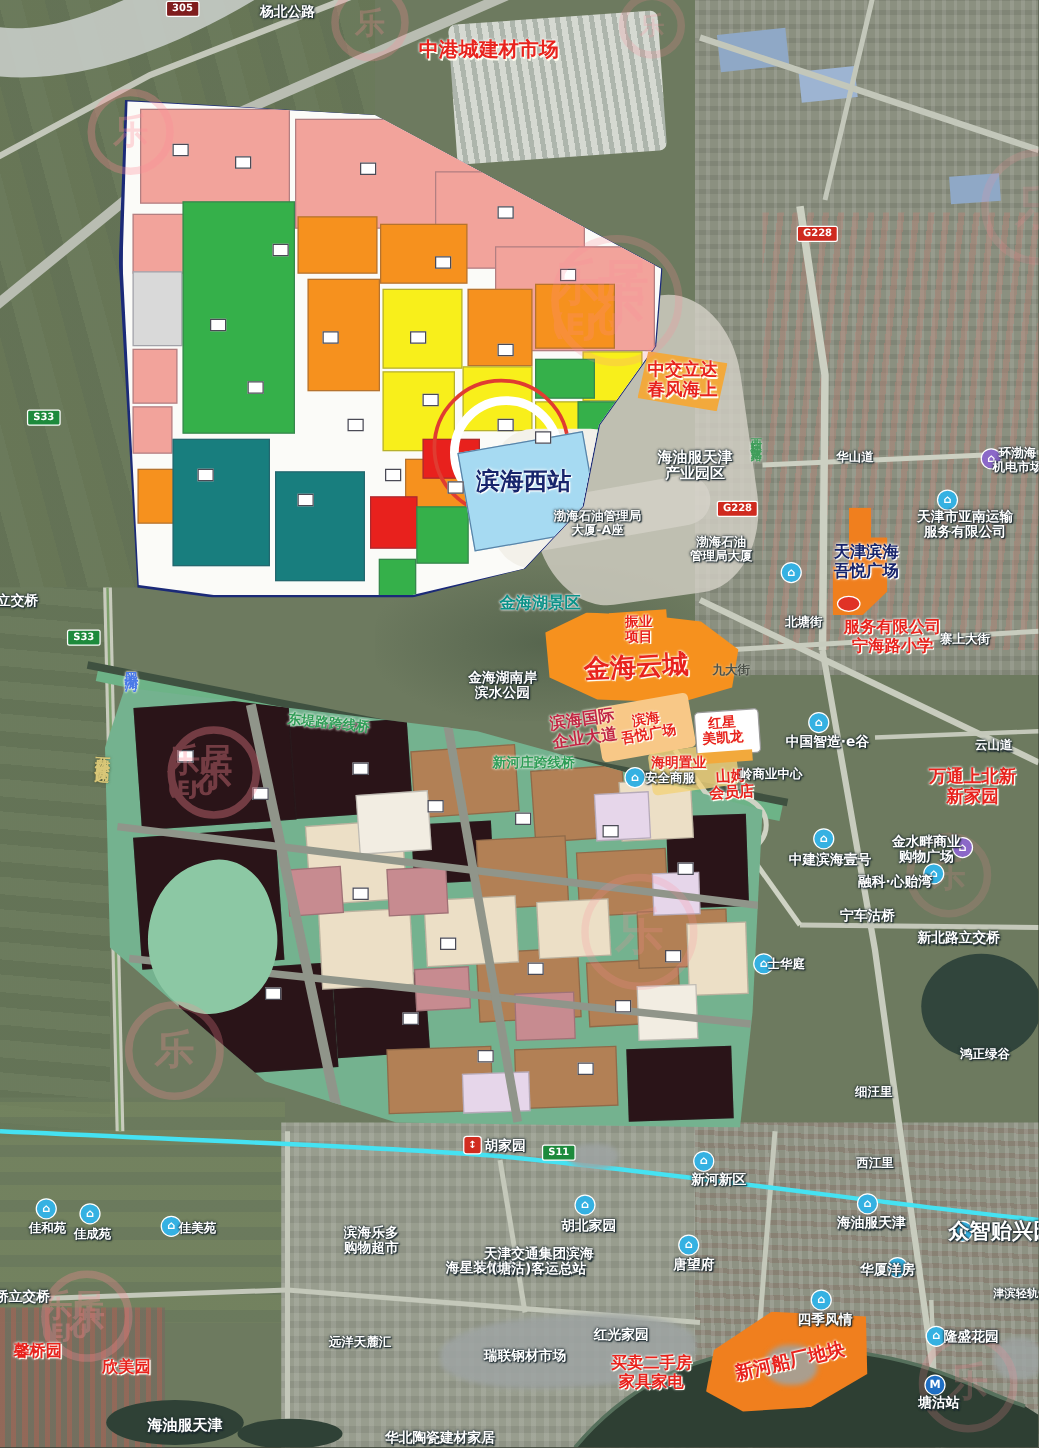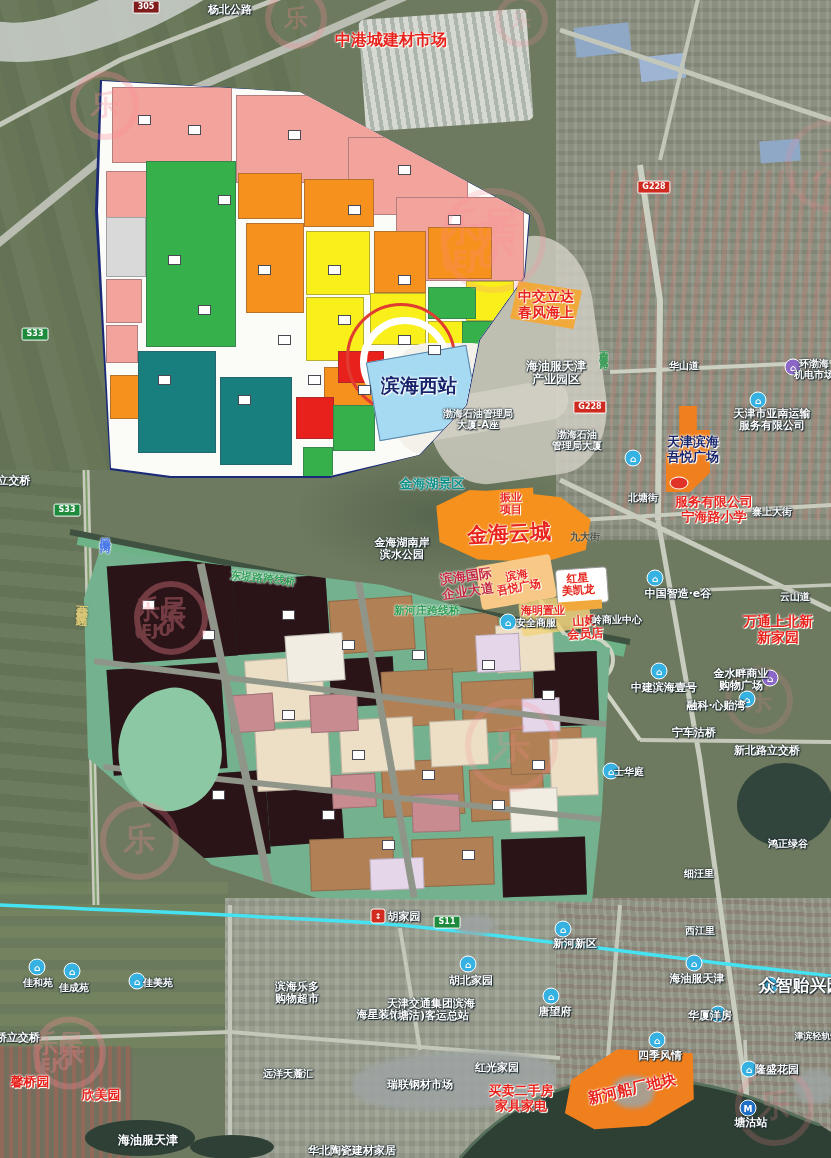--- a/index.html
+++ b/index.html
@@ -399,21 +399,21 @@
       <div class="lbl place" style="left: 536px; top: 623px; font-size: 10px; transform: translate(-50%, -50%);">
         <div>安全商服</div>
       </div>
       <div class="lbl red" style="left: 585px; top: 628px; font-size: 12px; transform: translate(-50%, -50%) rotate(-3deg);">
         <div>山姆</div>
         <div>会员店</div>
       </div>
       <div class="lbl place" style="left: 617px; top: 620px; font-size: 10px; transform: translate(-50%, -50%);">
         <div>岭商业中心</div>
       </div>
-      <div class="lbl place" style="left: 662px; top: 594px; font-size: 11px; transform: translate(-50%, -50%); margin-left: 16px;">
+      <div class="lbl place" style="left: 662px; top: 594px; font-size: 11px; transform: translate(-50%, -50%);">
         <div>中国智造·e谷</div>
       </div>
       <div class="lbl place" style="left: 795px; top: 597px; font-size: 10px; transform: translate(-50%, -50%);">
         <div>云山道</div>
       </div>
       <div class="lbl red" style="left: 778px; top: 630px; font-size: 14px; transform: translate(-50%, -50%);">
         <div>万通上北新</div>
         <div>新家园</div>
       </div>
       <div class="lbl green" style="left: 427px; top: 611px; font-size: 11px; transform: translate(-50%, -50%);">

